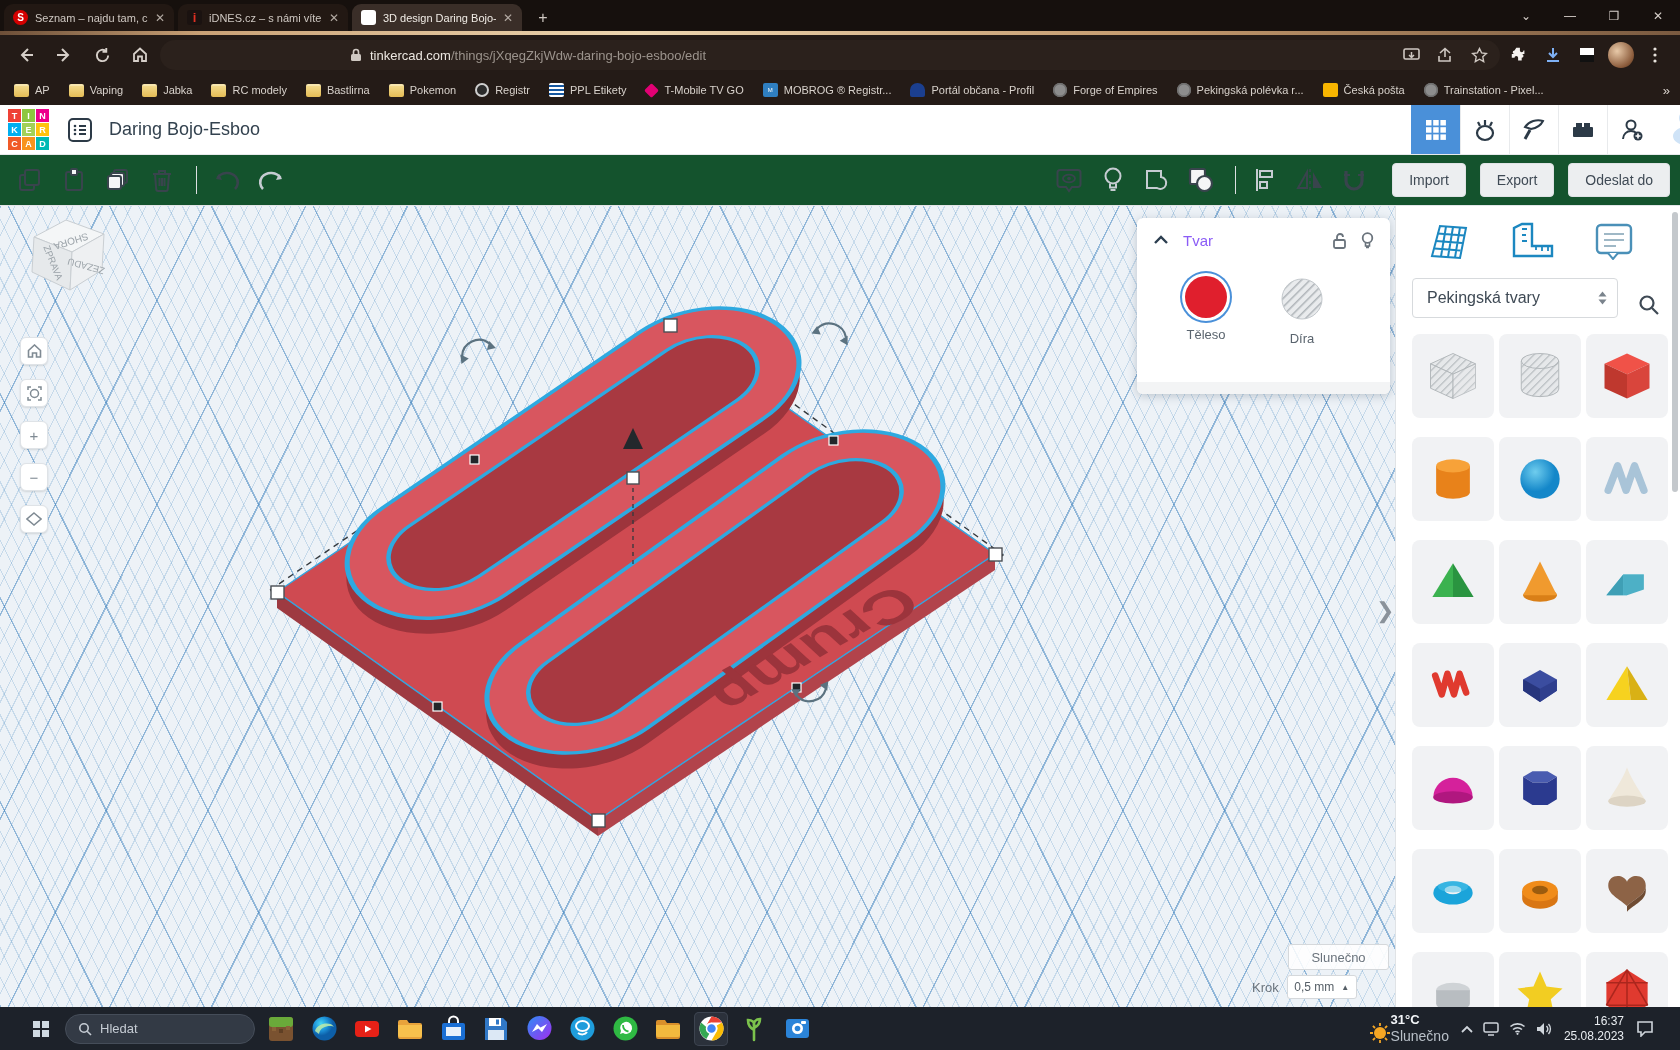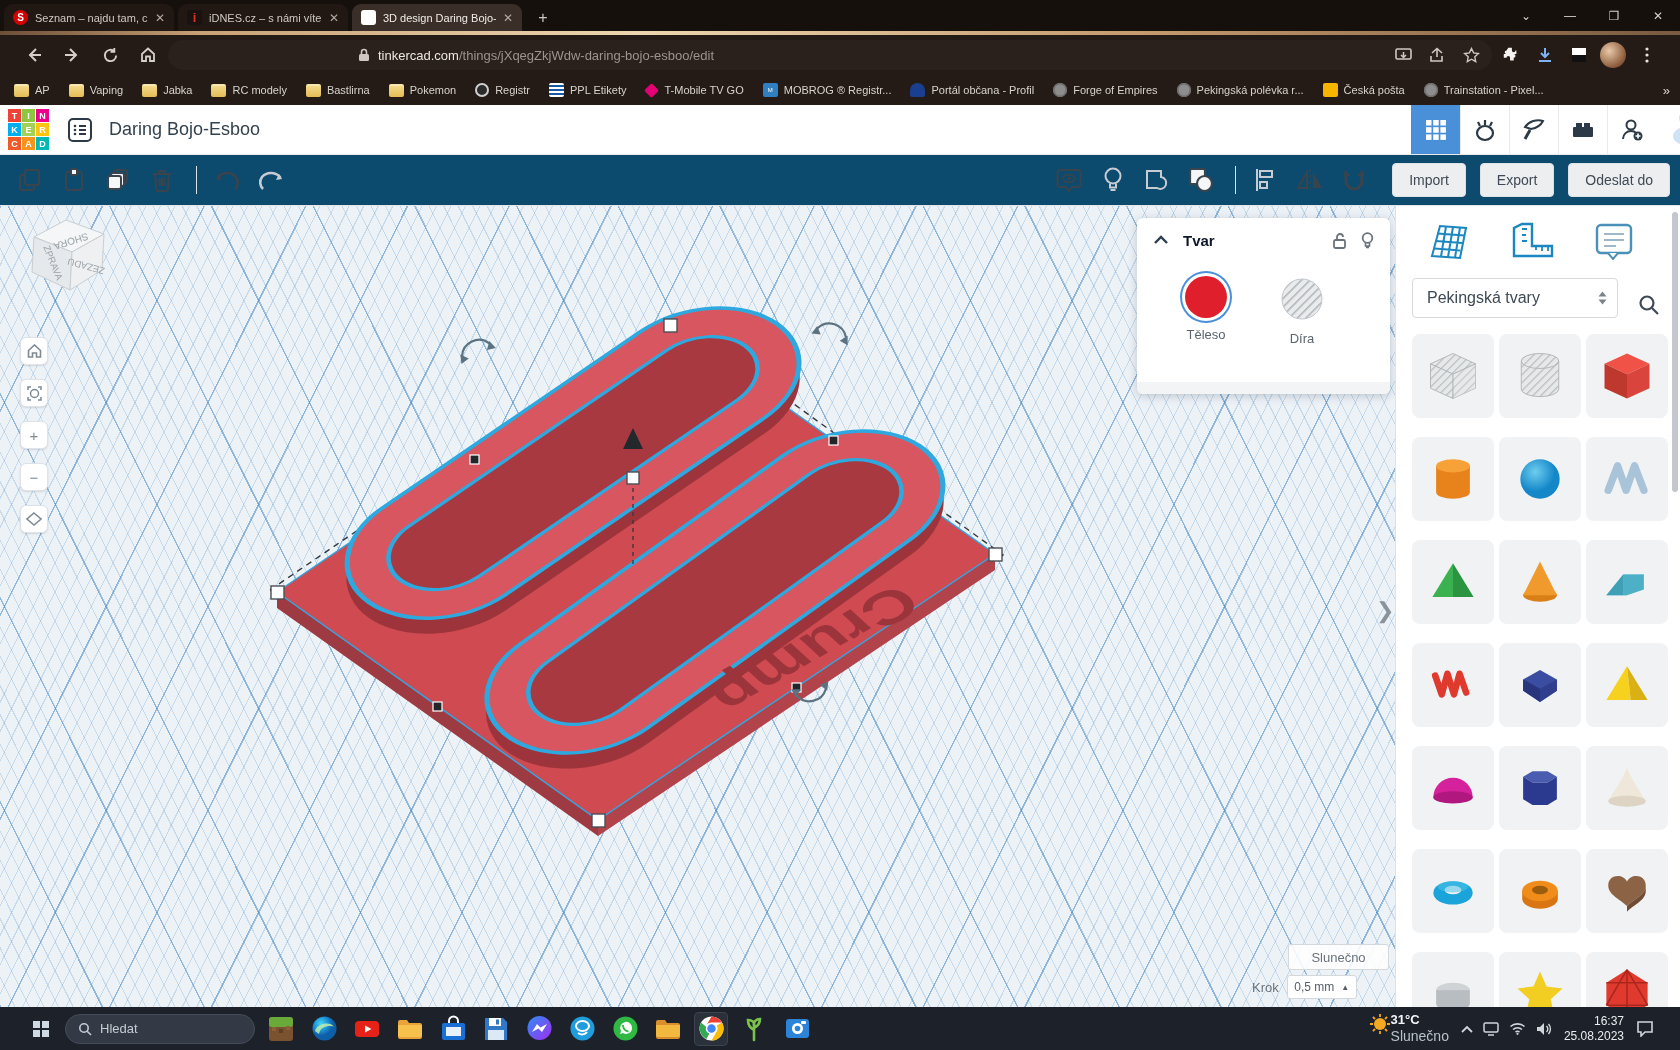--- a/index.html
+++ b/index.html
@@ -14,21 +14,21 @@
 .tab .ttl{flex:1;white-space:nowrap;overflow:hidden}
 .tab .cls{font-size:12px;color:#b3aaa3;cursor:default}
 .fav{width:15px;height:15px;border-radius:3px;flex:0 0 auto;display:flex;align-items:center;justify-content:center;font-size:10px;font-weight:bold;color:#fff}
 .fav.seznam{background:#d40000;border-radius:50%}
 .fav.idnes{background:#1a1210;color:#e03022;font-size:13px}
 .fav.tcad{background:#fff;padding:1px;display:grid;grid-template-columns:repeat(3,1fr);gap:1px}
 .fav.tcad i{display:block}
 #newtab{width:26px;height:26px;display:flex;align-items:center;justify-content:center;color:#cfc8c2;font-size:16px;margin-left:8px}
 #wincontrols{margin-left:auto;display:flex;height:31px}
 #wincontrols span{width:44px;display:flex;align-items:center;justify-content:center;color:#d6cfc9;font-size:12px}
-#addrbar{position:absolute;left:0;top:35px;width:1680px;height:40px;background:#241b17;display:flex;align-items:center;padding:0 16px;gap:2px}
+#addrbar{position:absolute;left:0;top:35px;width:1680px;height:40px;background:#241b17;display:flex;align-items:center;padding:0 8px;gap:2px}
 .navbtn{width:36px;height:36px;display:flex;align-items:center;justify-content:center;color:#d6cfc9}
 #urlfield{flex:1;height:30px;border-radius:15px;background:#2b211c;display:flex;align-items:center;font-size:13px;color:#ece7e1;padding-left:190px;padding-right:4px}
 #urlfield .path{color:#9b938c}
 #urlfield .right{margin-left:auto;display:flex}
 #urlfield .right span{width:34px;display:flex;align-items:center;justify-content:center;color:#cfc8c2}
 #addr-ext{display:flex;align-items:center}
 #addr-ext>span{width:34px;height:34px;display:flex;align-items:center;justify-content:center;color:#e8e3dd}
 #avatarmini{width:26px;height:26px;border-radius:50%;background:radial-gradient(circle at 35% 35%,#e8c9a8,#8a5a3a 70%,#402a1a)}
 #bookmarks{position:absolute;left:0;top:75px;width:1680px;height:30px;background:#241b17;display:flex;align-items:center;padding:0 14px;gap:19px;font-size:11px;color:#d8d2cc;overflow:hidden}
 .bm{display:flex;align-items:center;gap:6px;white-space:nowrap}
@@ -48,41 +48,41 @@
 #logo i{display:flex;align-items:center;justify-content:center;color:#fff;font-style:normal;font-weight:bold;font-size:9px}
 #menubtn{margin-left:18px;color:#2c3a47}
 #designtitle{margin-left:16px;font-size:18px;color:#33424f}
 #headright{margin-left:auto;display:flex;align-items:stretch;height:100%}
 .headtile{width:49px;display:flex;align-items:center;justify-content:center;border-left:1px solid #e8eaec;color:#2c3a47}
 .headtile.active{background:#4a90d9;color:#fff;border-left:none}
 #avatarbig{width:36px;height:36px;border-radius:50%;background:#3a7fd0;margin:0 12px;align-self:center;position:relative;overflow:hidden}
 #avatarbig:before{content:"";position:absolute;left:11px;top:6px;width:14px;height:14px;border-radius:50%;background:#cfe3f7}
 #avatarbig:after{content:"";position:absolute;left:5px;top:22px;width:26px;height:18px;border-radius:50%;background:#cfe3f7}
 
-#toolbar{position:absolute;left:0;top:155px;width:1680px;height:51px;background:#0c4a6e;border-bottom:1px solid #e3e6e9;display:flex;align-items:center;padding:0 10px}
+#toolbar{position:absolute;left:0;top:155px;width:1680px;height:51px;background:#14532d;border-bottom:1px solid #e3e6e9;display:flex;align-items:center;padding:0 10px}
 .tbtn{width:40px;height:40px;display:flex;align-items:center;justify-content:center;color:#39444d;margin-right:4px}
 .tbtn.dim{color:#c6ccd2}
 .tsep{width:1px;height:28px;background:#dcdfe2;margin:0 10px}
 #toolright{margin-left:auto;display:flex;align-items:center}
 .appbtn{padding:8px 16px;background:#eceef0;border:1px solid #dfe2e5;border-radius:4px;font-size:14px;color:#3f4a55;margin-left:14px}
 
 #canvas{position:absolute;left:0;top:206px;width:1395px;height:801px;overflow:hidden;
 background:
 repeating-linear-gradient(63.5deg,rgba(62,132,190,.22) 0 1px,transparent 1px 13px),
 repeating-linear-gradient(116.5deg,rgba(62,132,190,.22) 0 1px,transparent 1px 13px),
 repeating-linear-gradient(63.5deg,rgba(52,122,186,.40) 0 1.5px,transparent 1.5px 91px),
 repeating-linear-gradient(116.5deg,rgba(52,122,186,.40) 0 1.5px,transparent 1.5px 91px),
 #edf2f7}
 #viewcube{position:absolute;left:22px;top:6px}
 .cnav{position:absolute;left:20px;width:28px;height:28px;border-radius:6px;background:#fff;border:1px solid #dfe3e7;box-shadow:0 1px 2px rgba(0,0,0,.12);display:flex;align-items:center;justify-content:center;color:#7f8a93;font-size:15px}
 #model{position:absolute;left:0;top:0}
 
 #tvar{position:absolute;left:1137px;top:12px;width:253px;height:176px;background:#fff;border-radius:6px;box-shadow:0 2px 10px rgba(40,60,80,.25);overflow:hidden}
 #tvarhead{height:44px;display:flex;align-items:center;padding:0 16px;gap:14px}
-#tvartitle{font-size:15px;font-weight:bold;color:#0f172a}
+#tvartitle{font-size:15px;font-weight:normal;color:#8b5cf6}
 #tvarhead .hicons{margin-left:auto;display:flex;gap:14px;color:#6a737c}
 #tvarbody{display:flex;gap:52px;padding:14px 16px 0 48px}
 .swatch{display:flex;flex-direction:column;align-items:center;gap:9px;font-size:13px;color:#5a646e}
 .circ{width:42px;height:42px;border-radius:50%}
 .circ.solid{background:#e01f2d;box-shadow:0 0 0 3px #fff,0 0 0 5px #4a90d9}
 #tvarfoot{position:absolute;left:0;bottom:0;width:100%;height:12px;background:#f3f4f5}
 
 #sidebar{position:absolute;left:1395px;top:206px;width:285px;height:801px;background:#fff;border-left:1px solid #e0e3e6}
 #sbicons{display:flex;gap:40px;padding:14px 0 0 28px;align-items:center}
 #sbdrop{margin:16px 0 0 16px;width:206px;height:40px;border:1px solid #d7dadd;border-radius:4px;display:flex;align-items:center;padding:0 10px 0 14px;font-size:16px;color:#3f4a55;background:#fff}
@@ -97,21 +97,21 @@
 #krokval{width:70px;height:24px;background:#fff;border:1px solid #d5d8db;border-radius:3px;display:flex;align-items:center;justify-content:center;gap:7px;font-size:12px;color:#555e66}
 #krokval .up{font-size:8px;color:#555e66}
 
 #taskbar{position:absolute;left:0;top:1007px;width:1680px;height:43px;background:#1d222a;display:flex;align-items:center;padding:0 24px;gap:9px}
 #startbtn{width:30px;height:30px;display:grid;grid-template-columns:1fr 1fr;gap:2px;padding:7px;margin-left:2px}
 #startbtn i{background:#cfd9e2}
 #tsearch{width:190px;height:30px;border-radius:15px;background:#333a45;border:1px solid #454d59;display:flex;align-items:center;gap:8px;padding:0 12px;color:#c6ccd4;font-size:13px}
 .tico{width:34px;height:34px;display:flex;align-items:center;justify-content:center;border-radius:5px}
 .tico.active{background:#31384300;box-shadow:inset 0 0 0 1px #3d4450;background:#2b313b}
 #tright{margin-left:auto;display:flex;align-items:center;gap:12px}
-#weather{display:flex;align-items:flex-start;}
+#weather{display:flex;align-items:flex-end;}
 #weather .t{font-size:13px;color:#f2f5f8;font-weight:bold;line-height:1.15}
 #weather .c{font-size:14px;color:#b9c0c8;font-weight:normal}
 #tray{display:flex;align-items:center;gap:10px;color:#cfd5db}
 #clock{text-align:right;color:#e8ecf0;font-size:12px;line-height:1.25}
 #notif{color:#cfd5db;margin-right:2px}
 </style>
 </head>
 <body>
 
 <div id="tabbar">

